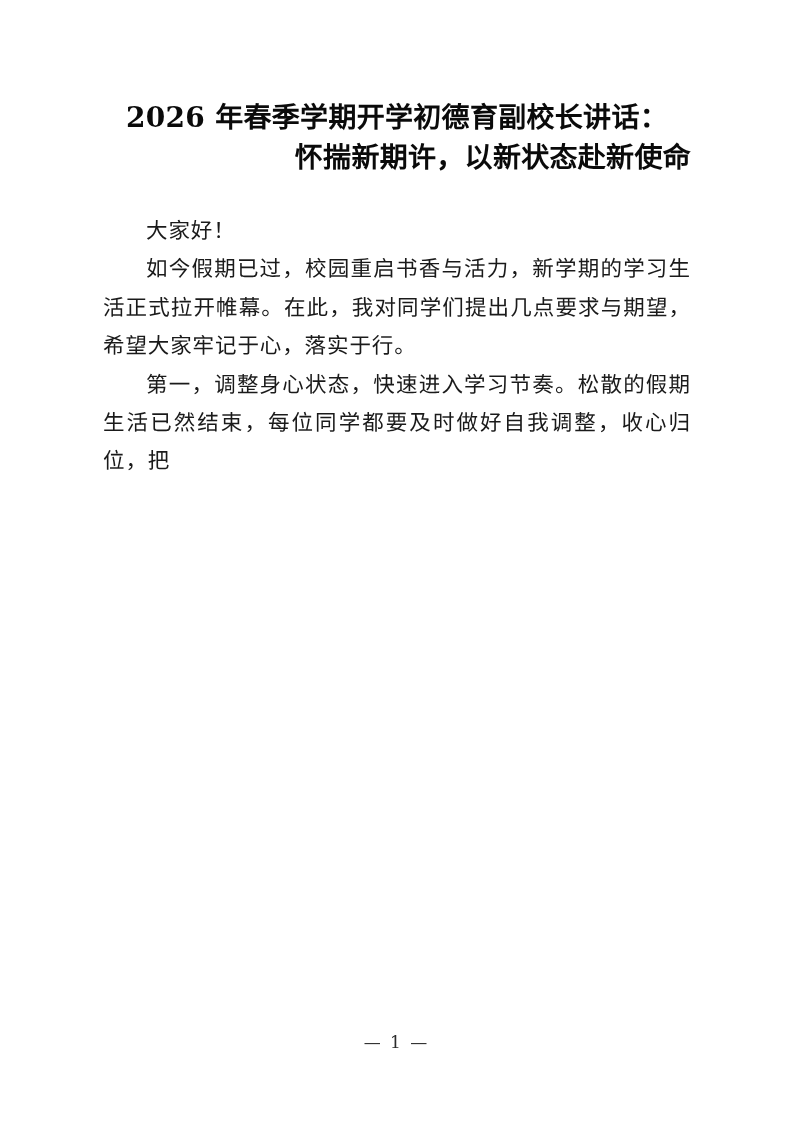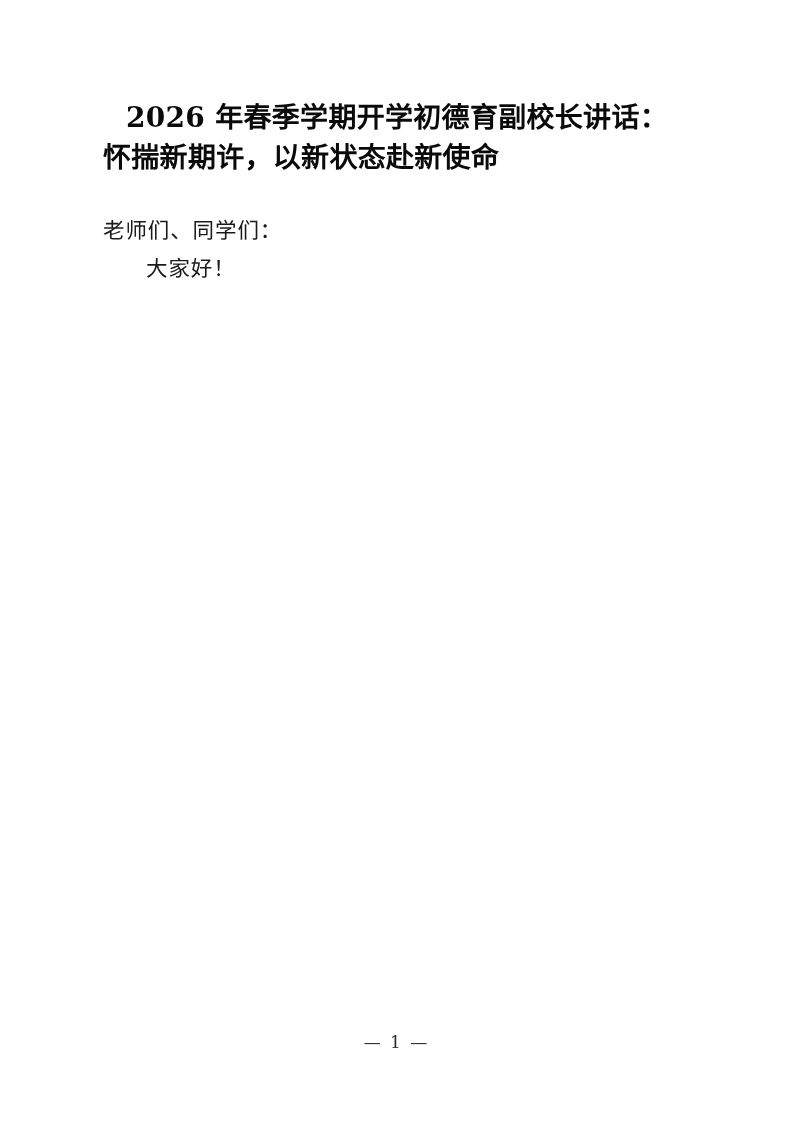--- a/index.html
+++ b/index.html
@@ -41,21 +41,21 @@
     color: #0a0a0a;
   }
   .doc-title .tline {
     display: block;
     white-space: nowrap;
   }
   .doc-title .tline-1 {
     text-align: center;
   }
   .doc-title .tline-2 {
-    text-align: left;
+    text-align: right;
   }
 
   
   .para-block {
     margin-top: 34px;
   }
 
   p.para {
     margin: 0;
     font-family: "DejaVu Serif", "Liberation Serif", serif;
@@ -95,21 +95,22 @@
 <div class="page">
 
   <div class="doc-body">
 
     <h1 class="doc-title">
       <span class="tline tline-1">2026 年春季学期开学初德育副校长讲话：</span>
       <span class="tline tline-2">怀揣新期许，以新状态赴新使命</span>
     </h1>
 
     <div class="para-block">
-      <p class="para salutation">老师们、同学们：</p>
       <p class="para indent">大家好！</p>
+      <p class="para indent">如今假期已过，校园重启书香与活力，新学期的学习生活正式拉开帷幕。在此，我对同学们提出几点要求与期望，希望大家牢记于心，落实于行。</p>
+      <p class="para indent">第一，调整身心状态，快速进入学习节奏。松散的假期生活已然结束，每位同学都要及时做好自我调整，收心归位，把</p>
     </div>
 
   </div>
 
   <div class="page-footer">— 1 —</div>
 
 </div>
 
 </body></html>

